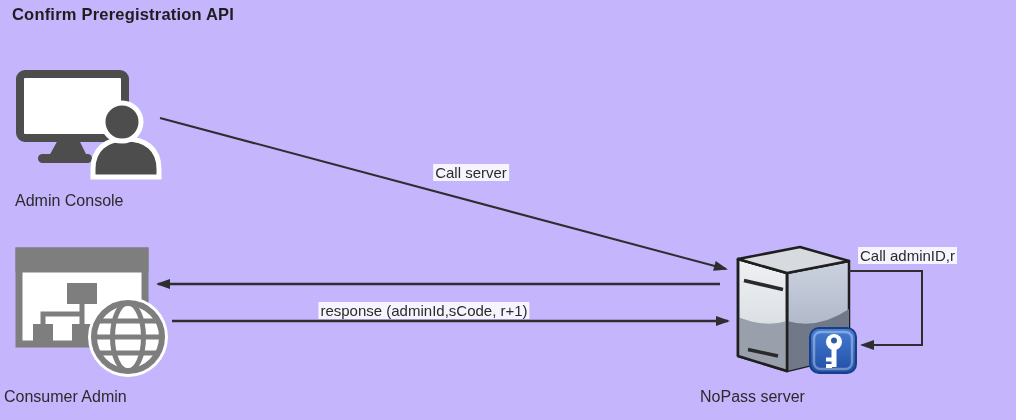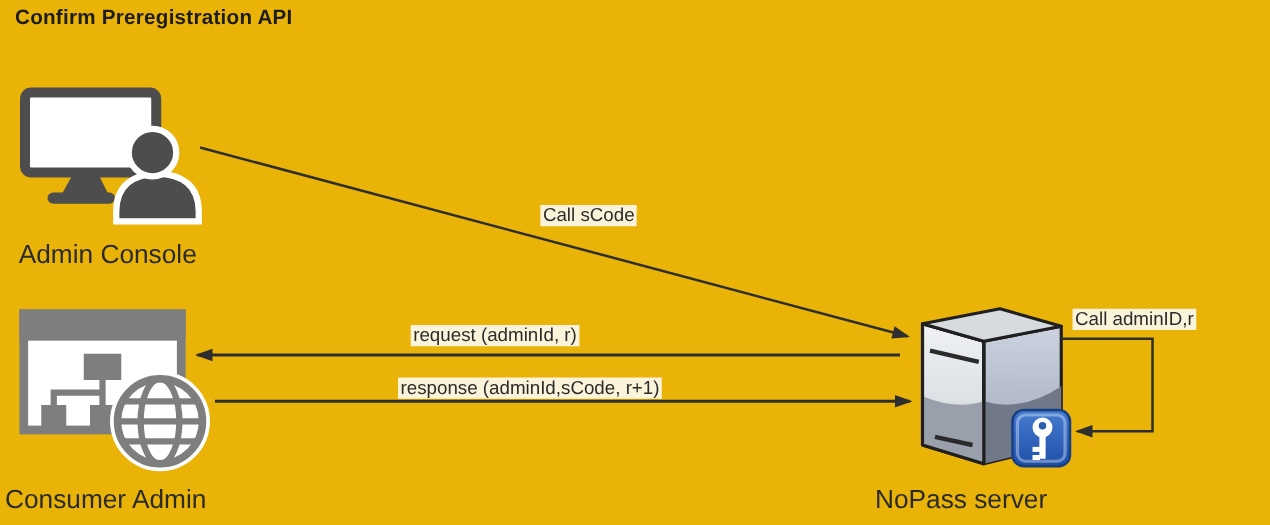--- a/index.html
+++ b/index.html
@@ -10,40 +10,40 @@
   body {
     width: 1016px;
     height: 420px;
     font-family: "Liberation Sans", sans-serif;
     overflow: hidden;
   }
   .stage {
     position: relative;
     width: 1016px;
     height: 420px;
-    background: #eab308;
+    background: #c4b5fd;
   }
   svg.diagram {
     position: absolute;
     left: 0;
     top: 0;
   }
   .diagram-title {
     position: absolute;
     left: 12px;
     top: 5px;
     font-size: 16.5px;
     font-weight: bold;
     color: #1d1d1d;
     letter-spacing: 0.2px;
     white-space: nowrap;
   }
   .node-label {
     position: absolute;
-    font-size: 21px;
+    font-size: 16px;
     color: #2b2b2b;
     white-space: nowrap;
   }
   .edge-label {
     position: absolute;
     font-size: 15px;
     color: #2b2b2b;
     white-space: nowrap;
     background: rgba(255,255,255,0.85);
     padding: 0 2px;
@@ -146,21 +146,20 @@
   </svg>
 
   <div class="diagram-title">Confirm Preregistration API</div>
 
   <div id="admin-label" class="node-label">Admin Console</div>
 
   <div id="consumer-label" class="node-label">Consumer Admin</div>
 
   <div id="nopass-label" class="node-label">NoPass server</div>
 
-  <div id="call-label" class="edge-label centered">Call sCode</div>
+  <div id="call-label" class="edge-label centered">Call server</div>
 
-  <div id="request-label" class="edge-label centered">request (adminId, r)</div>
 
   <div id="response-label" class="edge-label centered">response (adminId,sCode, r+1)</div>
 
   <div id="check-label" class="edge-label">Call adminID,r</div>
 
 </div>
 
 </body></html>

